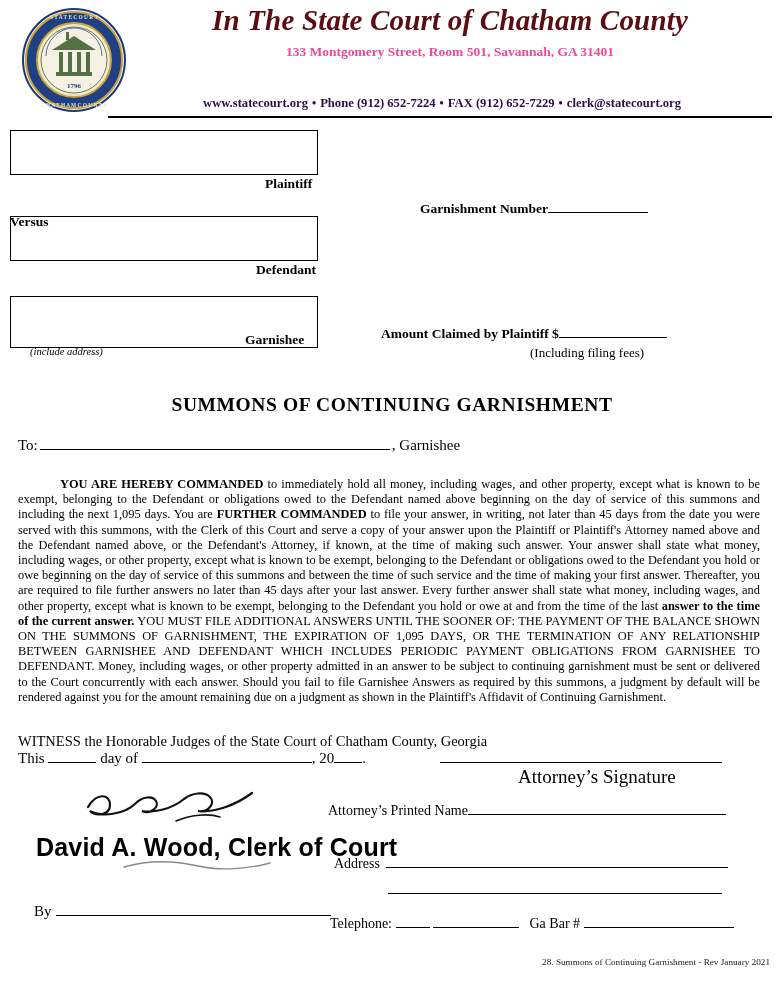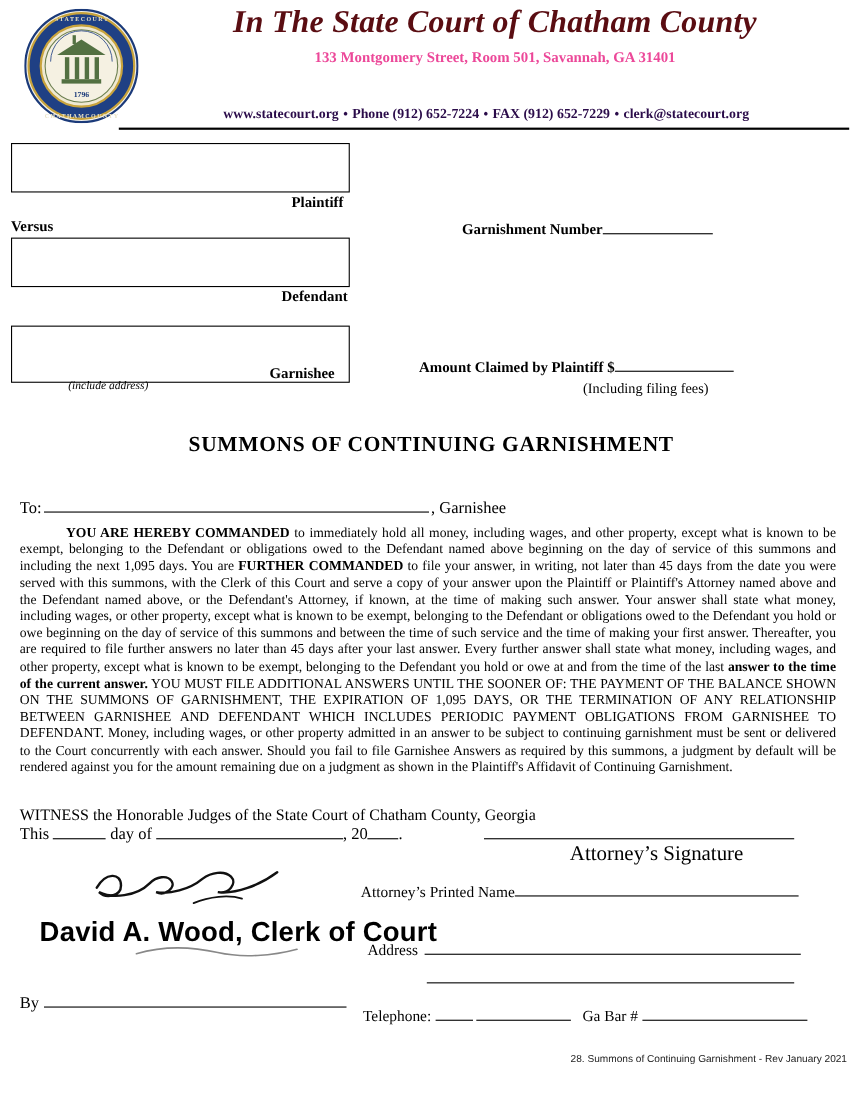--- a/index.html
+++ b/index.html
@@ -116,21 +116,20 @@
     text-align: center;
     font-weight: bold;
     font-size: 19.5px;
     letter-spacing: 0.6px;
   }
   .to-line {
     position: absolute;
     left: 18px;
     top: 435px;
     font-size: 15px;
-    margin-top: 16px;
   }
   .to-line .blank {
     display: inline-block;
     width: 350px;
     border-bottom: 1px solid #000;
     height: 14px;
     margin: 0 2px;
   }
 
   .body-text {
@@ -192,41 +191,41 @@
   .clerk-sub {
     position: absolute;
     left: 120px;
     top: 858px;
     font-size: 13px;
     color: #333;
   }
 
   .by-line {
     position: absolute;
-    left: 18px;
+    left: 34px;
     top: 901px;
     font-size: 15px;
   }
   .by-line .u-long {
     display: inline-block;
     width: 275px;
     border-bottom: 1px solid #000;
     height: 14px;
     margin-left: 4px;
   }
 
   .right-field {
     position: absolute;
     font-size: 14px;
   }
   .footer {
     position: absolute;
     right: 14px;
     top: 957px;
-    font-family: Liberation Sans, sans-serif;
+    font-family: Liberation Serif, serif;
     font-size: 9.2px;
     color: #222;
   }
 </style>
 </head>
 <body>
 
 <div class="page">
 
   <div class="header">
@@ -262,27 +261,27 @@
     <div class="contact-row">
       <span>www.statecourt.org</span><span class="sep">•</span><span>Phone (912)  652-7224</span><span class="sep">•</span><span>FAX (912) 652-7229</span><span class="sep">•</span><span>clerk@statecourt.org</span>
     </div>
 
     <div class="rule"></div>
   </div>
 
   <div class="box" style="left:10px; top:130px; width:308px; height:45px;"></div>
   <div class="cap-label" style="left:265px; top:176px;">Plaintiff</div>
 
-  <div class="cap-label plain" style="left:10px; top:198px;">Versus</div>
+  <div class="cap-label plain" style="left:10px; top:214px;">Versus</div>
 
   <div class="box" style="left:10px; top:216px; width:308px; height:45px;"></div>
   <div class="cap-label" style="left:256px; top:262px;">Defendant</div>
 
   <div class="box" style="left:10px; top:296px; width:308px; height:52px;"></div>
-  <div class="italic-small" style="left:30px; top:346px;margin-left:32px;">(include address)</div>
+  <div class="italic-small" style="left:30px; top:346px;">(include address)</div>
   <div class="cap-label" style="left:245px; top:332px;text-align:right;">Garnishee</div>
 
   <div class="cap-label" style="left:381px; top:323px;">
     <span>Amount Claimed by Plaintiff</span>&nbsp;<span>$</span><span class="field-line" style="width:108px; height:14px;"></span>
   </div>
 
   <div class="cap-label" style="left:420px; top:198px;">
     <span>Garnishment Number</span><span class="field-line" style="width:100px; height:14px;"></span>
   </div>
   <div style="position:absolute; left:530px; top:345px; font-size:13px;">(Including filing fees)</div>

